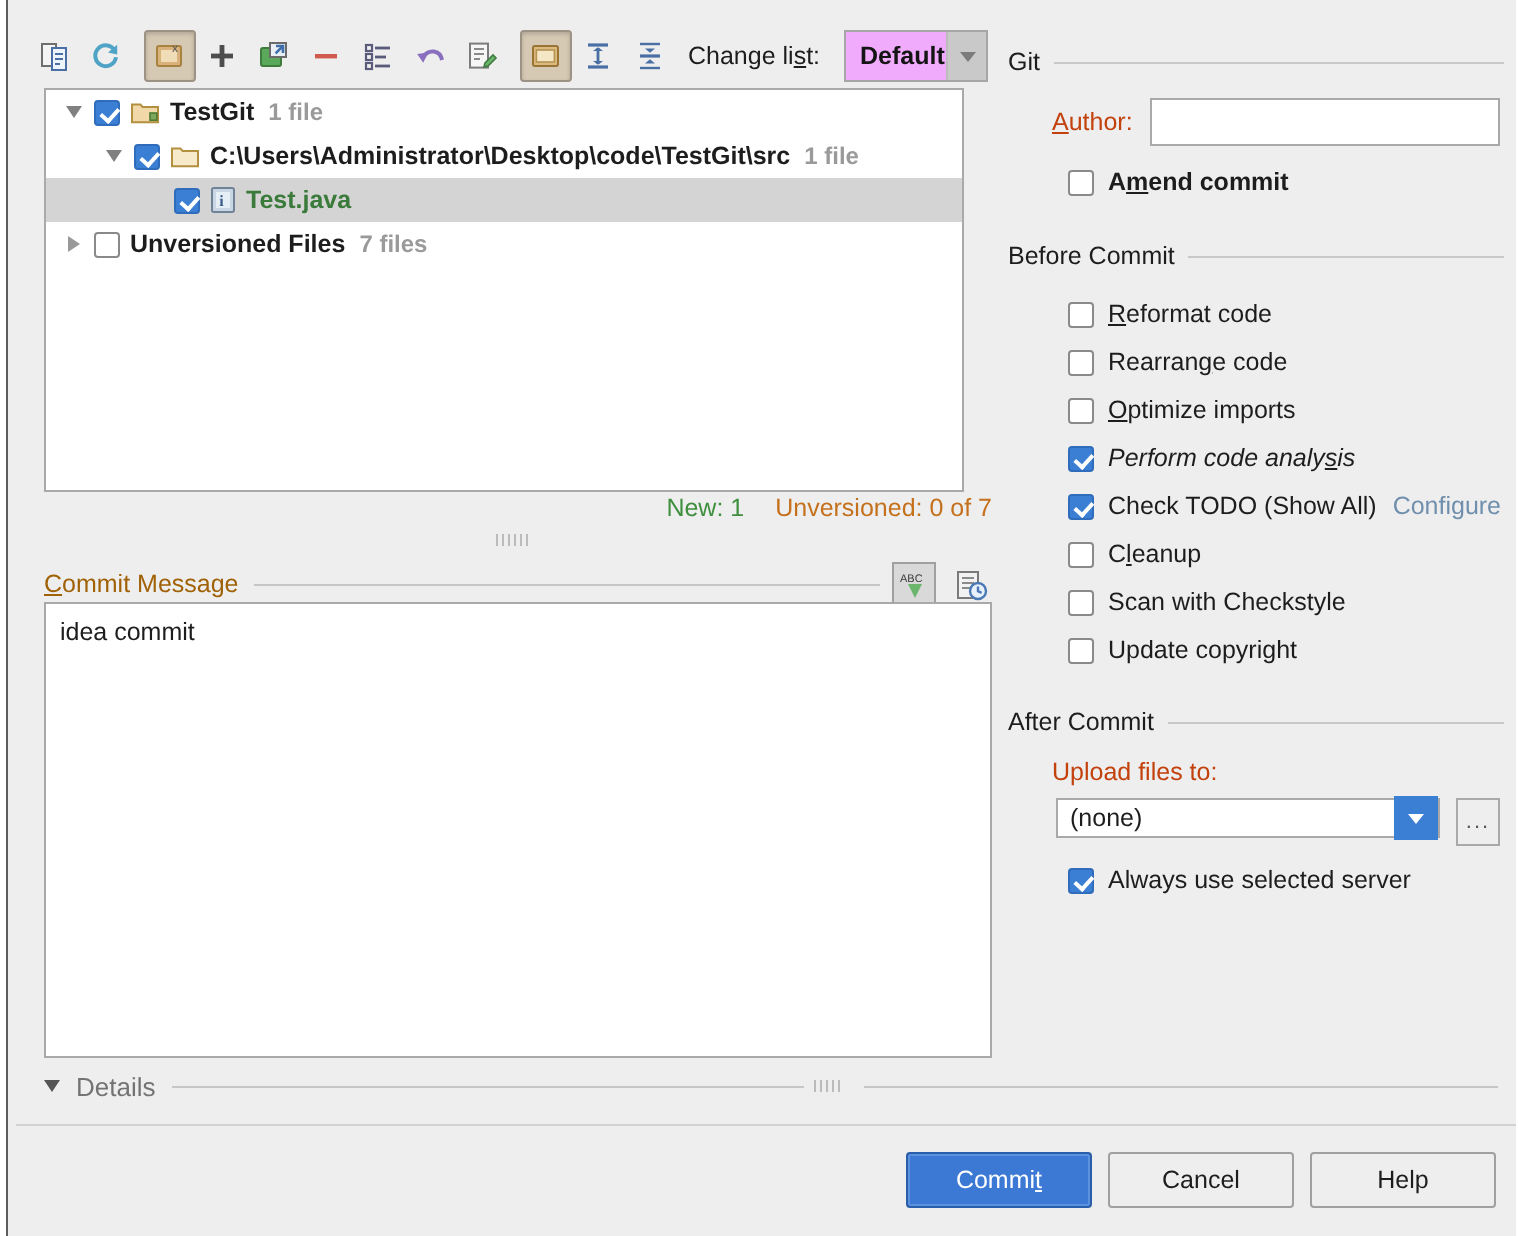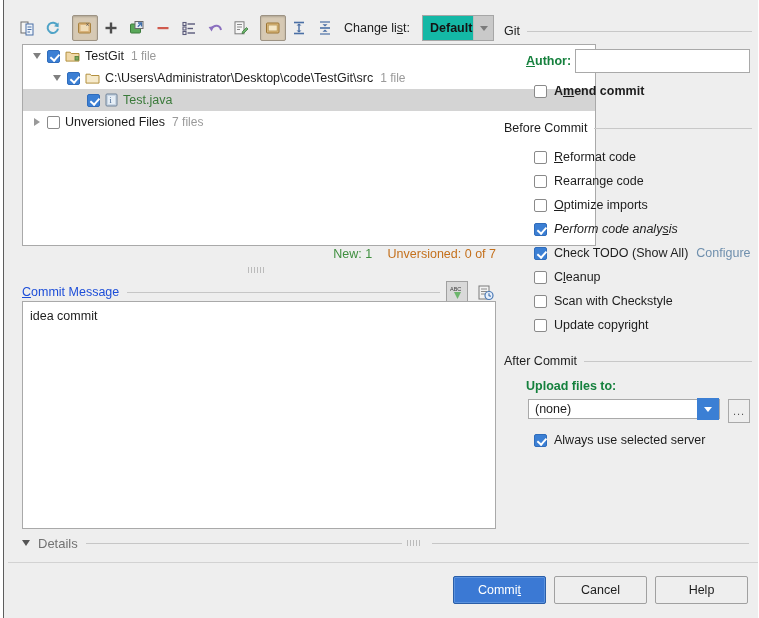--- a/index.html
+++ b/index.html
@@ -49,21 +49,21 @@
   }
   .tb-sep { width:6px; flex:0 0 auto; }
 
   .changelist-label {
     position:absolute; left:340px; top:21px;
     font-size:12.5px; color:#1d1d1d; white-space:nowrap;
   }
   .combo-changelist {
     position:absolute; left:418px; top:15px;
     width:72px; height:26px;
-    background:#14b8a6;
+    background:#f0abfc;
     border:1px solid #a6a6a6;
     display:flex; align-items:center;
   }
   .combo-changelist .val {
     flex:1; padding-left:7px; font-weight:bold; font-size:12.5px; color:#141414;
     overflow:hidden; white-space:nowrap;
   }
   .combo-changelist .arrowbox {
     width:20px; height:24px; background:#c9c9c9;
     display:flex; align-items:center; justify-content:center;
@@ -71,24 +71,25 @@
   }
   .caret-down {
     width:0;height:0;
     border-left:4px solid transparent;
     border-right:4px solid transparent;
     border-top:5px solid #7b7b7b;
   }
 
   
   .tree-box {
-    position:absolute; left:18px; top:44px; width:574px; height:202px;
+    position:absolute; left:18px; top:44px; width:460px; height:202px;
     background:#ffffff;
     border:1px solid #a9a9a9;
     overflow:hidden;
+    font-weight:bold;
   }
   .tree-row {
     height:22px; display:flex; align-items:center;
     padding-left:6px; white-space:nowrap; font-size:12.5px;
     cursor:pointer;
   }
   .tree-row.selected { background:#d4d4d4; }
   .indent { display:inline-block; flex:0 0 auto; }
   .twisty {
     width:16px; height:22px; display:flex; align-items:center; justify-content:center;
@@ -126,21 +127,21 @@
     display:flex; align-items:center; justify-content:center; gap:2px;
     cursor:ns-resize;
   }
   .grip-dot { width:1px; height:6px; background:#bbbbbb; }
 
   
   .cm-header {
     position:absolute; left:18px; top:283px; width:474px; height:18px;
     display:flex; align-items:center;
   }
-  .cm-title { font-size:12.5px; color:#1d4ed8; white-space:nowrap; }
+  .cm-title { font-size:12.5px; color:#a16207; white-space:nowrap; }
   .cm-rule { flex:1; height:1px; background:#c6c6c6; margin-left:8px; margin-right:6px; }
   .cm-icons { display:flex; align-items:center; gap:6px; }
   .cm-ic-btn {
     width:22px;height:22px;display:flex;align-items:center;justify-content:center;
     cursor:pointer; border:1px solid transparent;
   }
   .cm-ic-btn.framed { background:#d9d9d9; border:1px solid #a0a0a0; }
 
   .cm-area {
     position:absolute; left:18px; top:301px; width:474px; height:228px;
@@ -150,21 +151,21 @@
   }
 
   
   .rp { position:absolute; left:497px; top:0; width:262px; height:560px; }
   .group-head {
     position:absolute; display:flex; align-items:center; width:248px;
   }
   .group-head .gt { font-size:12.5px; color:#1d1d1d; white-space:nowrap; }
   .group-head .gr { flex:1; height:1px; background:#c8c8c8; margin-left:7px; }
 
-  .fld-label { position:absolute; font-size:12.5px; color:#15803d; white-space:nowrap;font-weight:bold; }
+  .fld-label { position:absolute; font-size:12.5px; color:#c2410c; white-space:nowrap; }
   .text-input {
     position:absolute; background:#ffffff; border:1px solid #a9a9a9;
     font-size:12.5px; padding:0 5px; color:#1d1d1d;
   }
 
   .chk-row {
     position:absolute; display:flex; align-items:center; height:18px; cursor:pointer;
     white-space:nowrap;
   }
   .chk {

